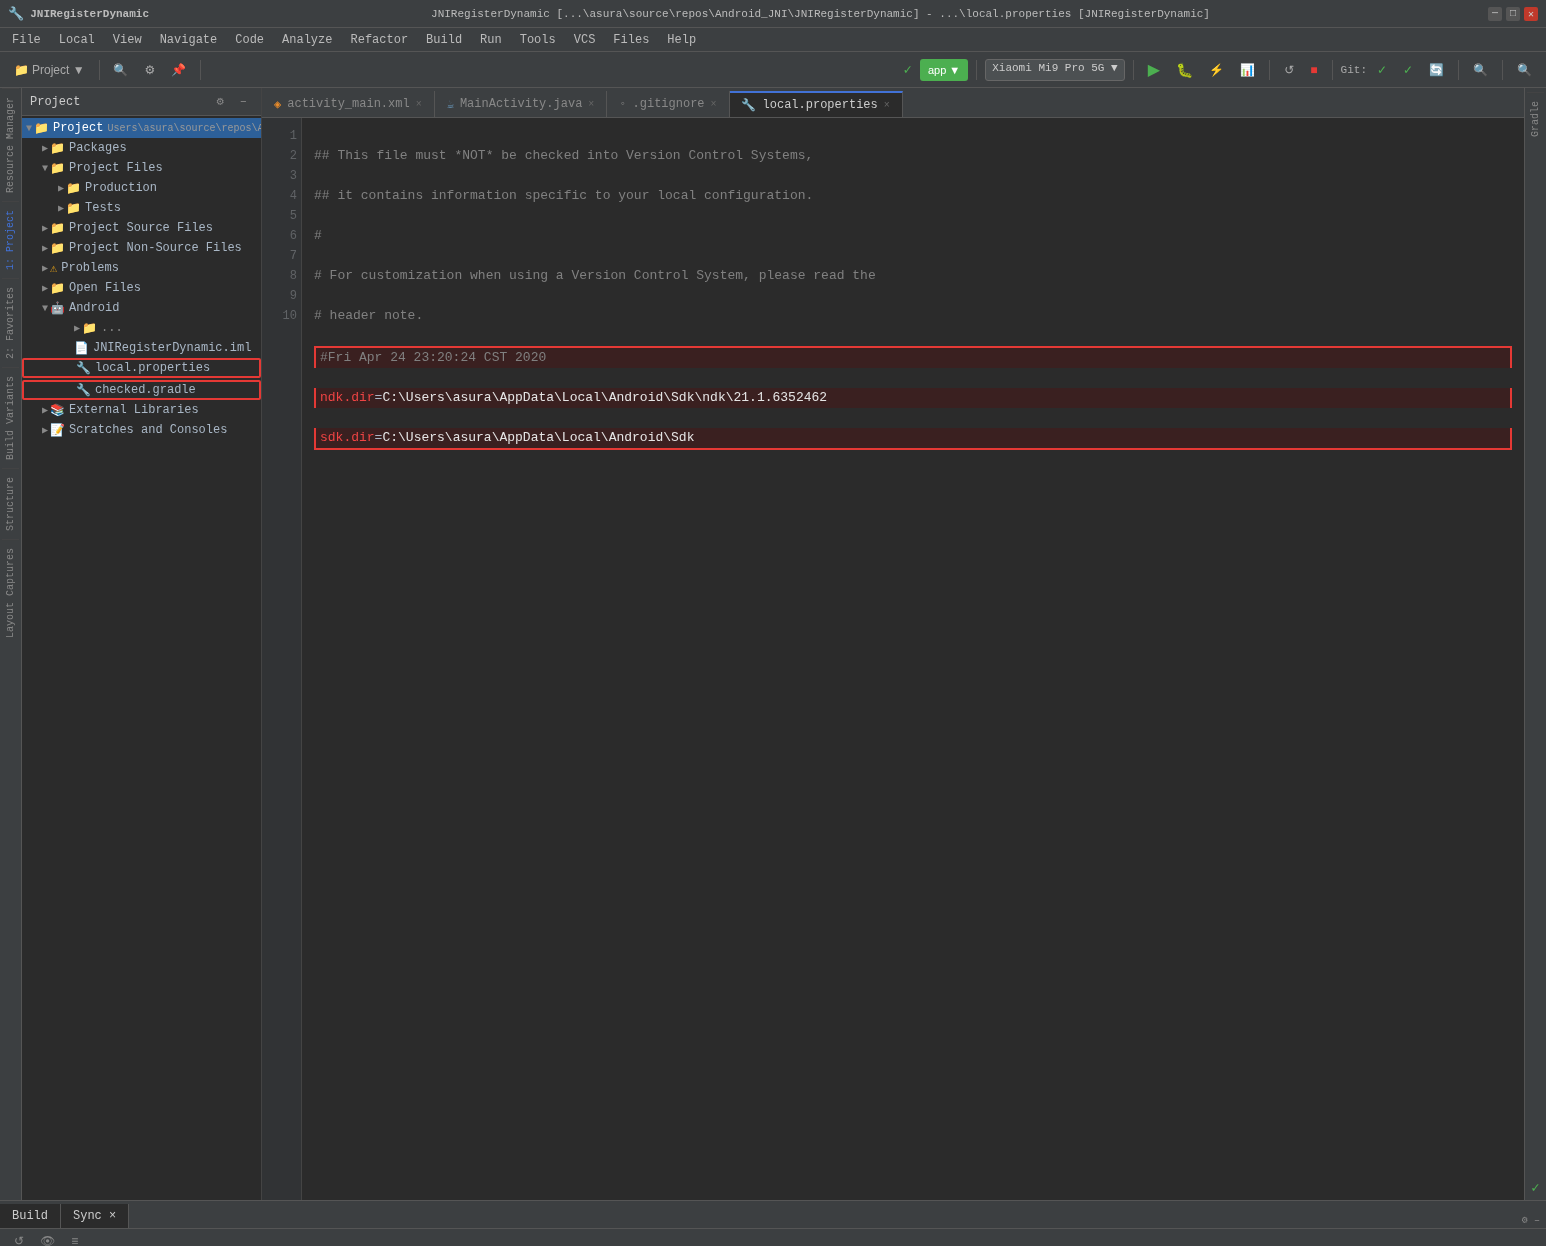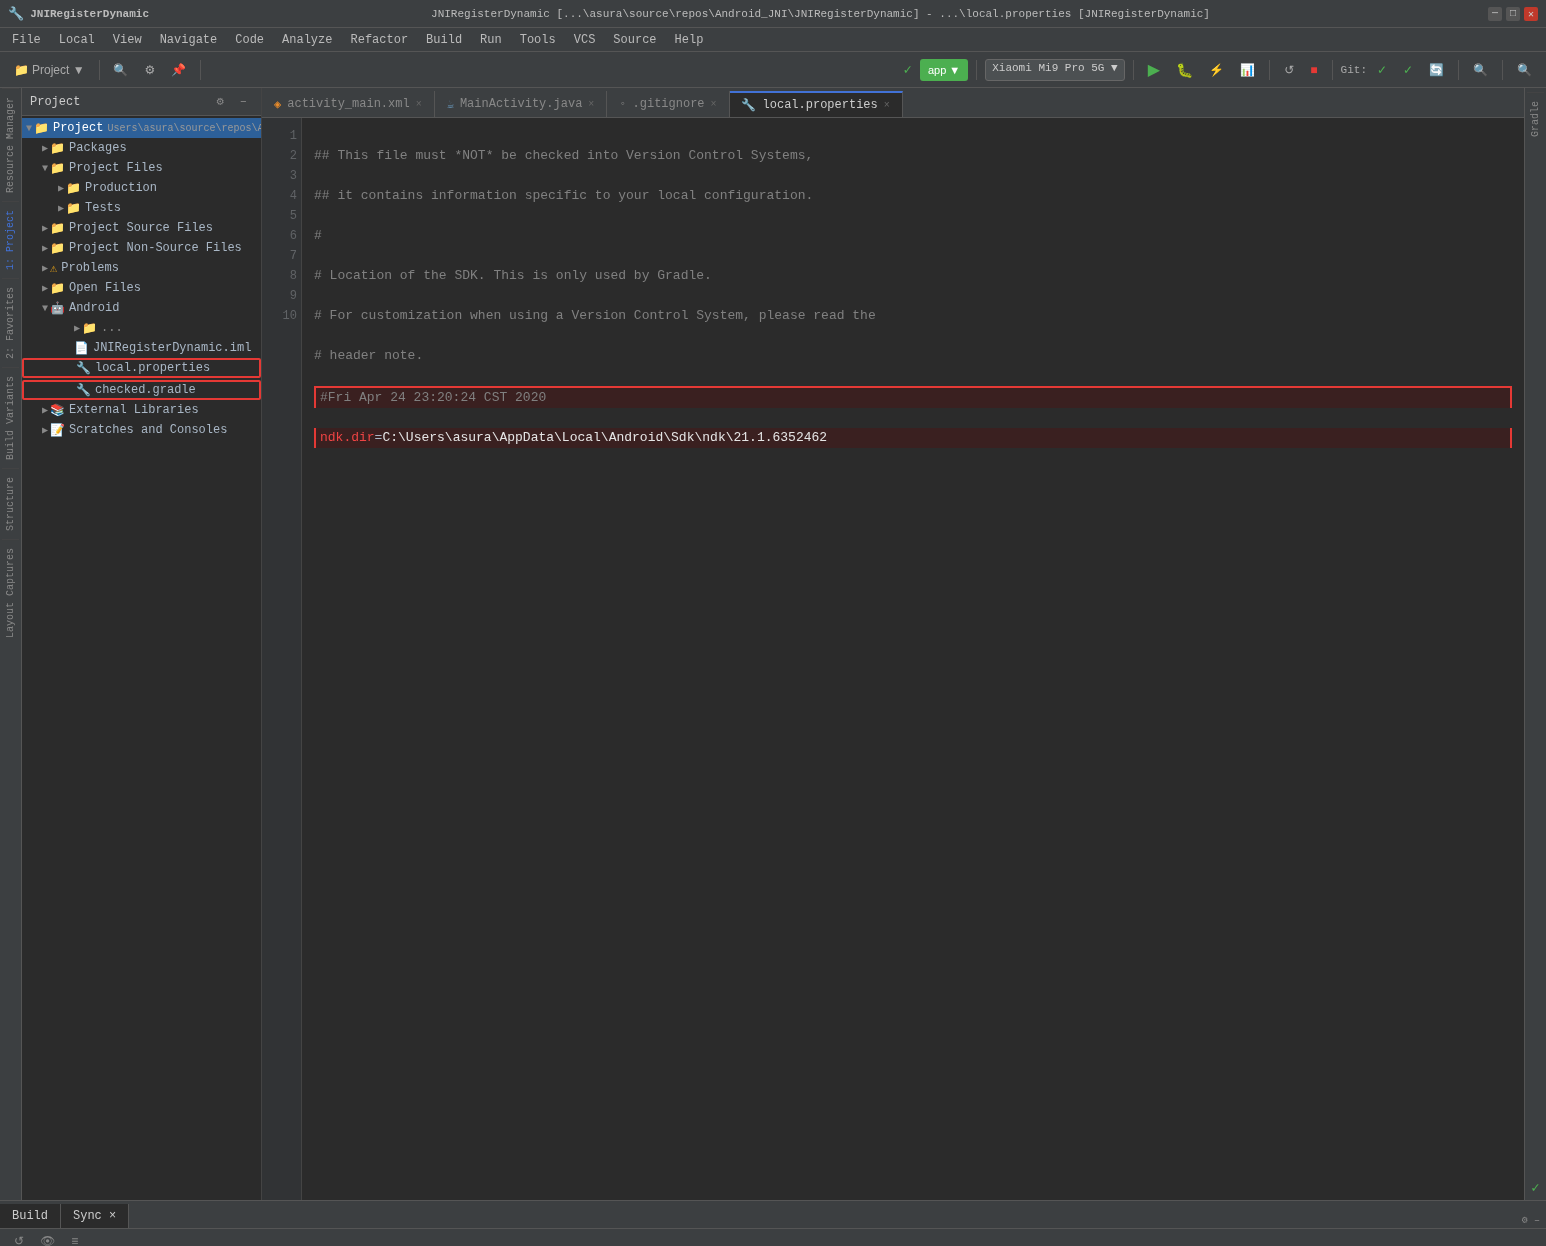--- a/index.html
+++ b/index.html
@@ -353,21 +353,21 @@
   <div class="menu-item">Local</div>
   <div class="menu-item">View</div>
   <div class="menu-item">Navigate</div>
   <div class="menu-item">Code</div>
   <div class="menu-item">Analyze</div>
   <div class="menu-item">Refactor</div>
   <div class="menu-item">Build</div>
   <div class="menu-item">Run</div>
   <div class="menu-item">Tools</div>
   <div class="menu-item">VCS</div>
-  <div class="menu-item">Source</div>
+  <div class="menu-item">Files</div>
   <div class="menu-item">Help</div>
 </div>
 
 <div id="toolbar">
   <button class="toolbar-btn">
     <span>📁</span>
     <span>Project ▼</span>
   </button>
   <div class="toolbar-separator"></div>
   <button class="toolbar-btn">🔍</button>
@@ -554,25 +554,25 @@
         <div>6</div>
         <div>7</div>
         <div>8</div>
         <div>9</div>
         <div>10</div>
       </div>
       <div id="code-content">
 <span class="code-line code-comment">## This file must *NOT* be checked into Version Control Systems,</span>
 <span class="code-line code-comment">## it contains information specific to your local configuration.</span>
 <span class="code-line code-comment">#</span>
-<span class="code-line code-comment"># Location of the SDK. This is only used by Gradle.</span>
 <span class="code-line code-comment"># For customization when using a Version Control System, please read the</span>
 <span class="code-line code-comment"># header note.</span>
 <span class="code-line" style="display:block; background:#3a2020; border:2px solid #e53935; border-bottom:none; padding:0 4px;"><span class="code-comment">#Fri Apr 24 23:20:24 CST 2020</span></span>
 <span class="code-line" style="display:block; background:#3a2020; border-left:2px solid #e53935; border-right:2px solid #e53935; padding:0 4px;"><span class="code-key">ndk.dir</span><span style="color:#a9b7c6;">=</span><span class="code-value">C:\Users\asura\AppData\Local\Android\Sdk\ndk\21.1.6352462</span></span>
+<span class="code-line" style="display:block; background:#3a2020; border:2px solid #e53935; border-top:none; padding:0 4px;"><span class="code-key">sdk.dir</span><span style="color:#a9b7c6;">=</span><span class="code-value">C:\Users\asura\AppData\Local\Android\Sdk</span></span>
 <span class="code-line"> </span>
       </div>
     </div>
   </div>
 
   <div id="side-tabs-right">
     <div class="v-label">Gradle</div>
     <div style="margin-top:auto; padding:4px;">
       <span style="color:#4caf50; font-size:14px; cursor:pointer;">✓</span>
     </div>

